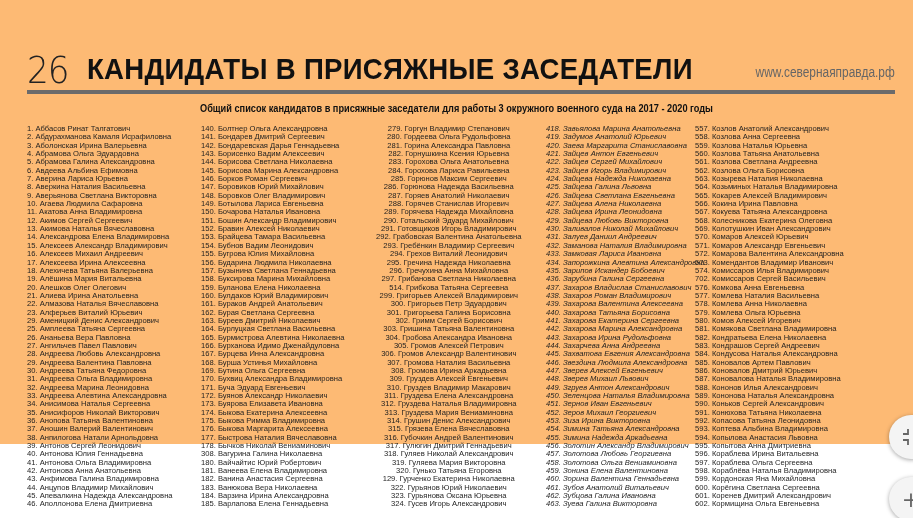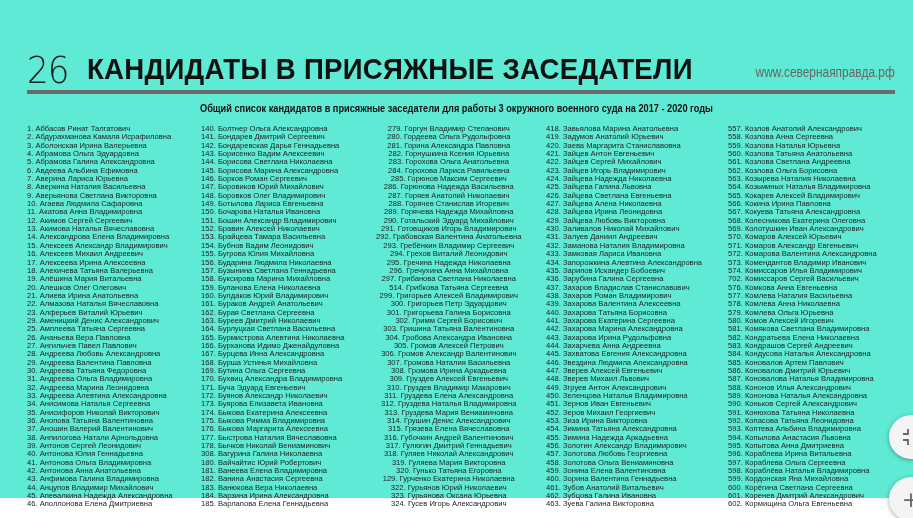--- a/index.html
+++ b/index.html
@@ -1,31 +1,31 @@
 <!DOCTYPE html>
 <html><head>
   <meta charset="utf-8">
   <style>
     html, body { margin:0; padding:0; }
     body { width:913px; height:518px; overflow:hidden; background:#ffffff; position:relative; font-family:"Liberation Sans", sans-serif; color:#1a1a1a; }
-    .page { position:absolute; left:0; top:0; width:913px; height:498px; background:#5eead4; }
+    .page { position:absolute; left:0; top:0; width:913px; height:444px; background:#fdba74; }
     .header { position:absolute; left:27px; top:52px; width:868px; height:38px; }
     .page-num { position:absolute; left:0; top:-4px; font-family:"DejaVu Sans", sans-serif; font-weight:200; font-size:38px; color:#222; letter-spacing:-1px; transform:scaleX(0.9); transform-origin:left; }
     .title { position:absolute; left:60px; top:0px; font-family:"Liberation Sans", sans-serif; font-weight:bold; font-size:30px; color:#111; letter-spacing:0.3px; transform:scaleX(0.92); transform-origin:left; white-space:nowrap; }
     .site { position:absolute; right:0; top:12px; font-family:"Liberation Sans", sans-serif; font-size:14px; color:#666; transform:scaleX(0.85); transform-origin:right; white-space:nowrap; }
     .rule { position:absolute; left:27px; top:90px; width:868px; height:4px; background:#6b6b6b; }
     .subtitle { position:absolute; left:0; top:103px; width:913px; text-align:center; font-family:"Liberation Sans", sans-serif; font-weight:bold; font-size:10px; color:#111; transform:scaleX(0.92); }
     .columns { position:absolute; left:0; top:125px; width:913px; height:393px; }
     .col { position:absolute; top:0; font-size:7.6px; line-height:8.35px; color:#1e1e1e; white-space:nowrap; }
     .col .item { display:block; height:8.35px; }
     .col1 { left:27px; }
     .col2 { left:201px; }
     .col3 { left:376px;text-align:center; }
-    .col4 { left:546px; }
-    .col5 { left:728px; }
+    .col4 { left:546px;font-style:italic; }
+    .col5 { left:695px; }
     .fab { position:absolute; width:44px; height:44px; border-radius:50%; background:#f4f4f4; box-shadow:0 1px 4px rgba(0,0,0,0.35); display:flex; align-items:center; justify-content:center; color:#666; font-size:22px; font-family:"DejaVu Sans", sans-serif; }
     .fab-collapse { left:889px; top:415px; }
     .fab-zoom { left:889px; top:477px; }
     .fab svg { display:block; }
   </style>
 </head>
 <body>
 
 <div class="page">
   <div class="header">

